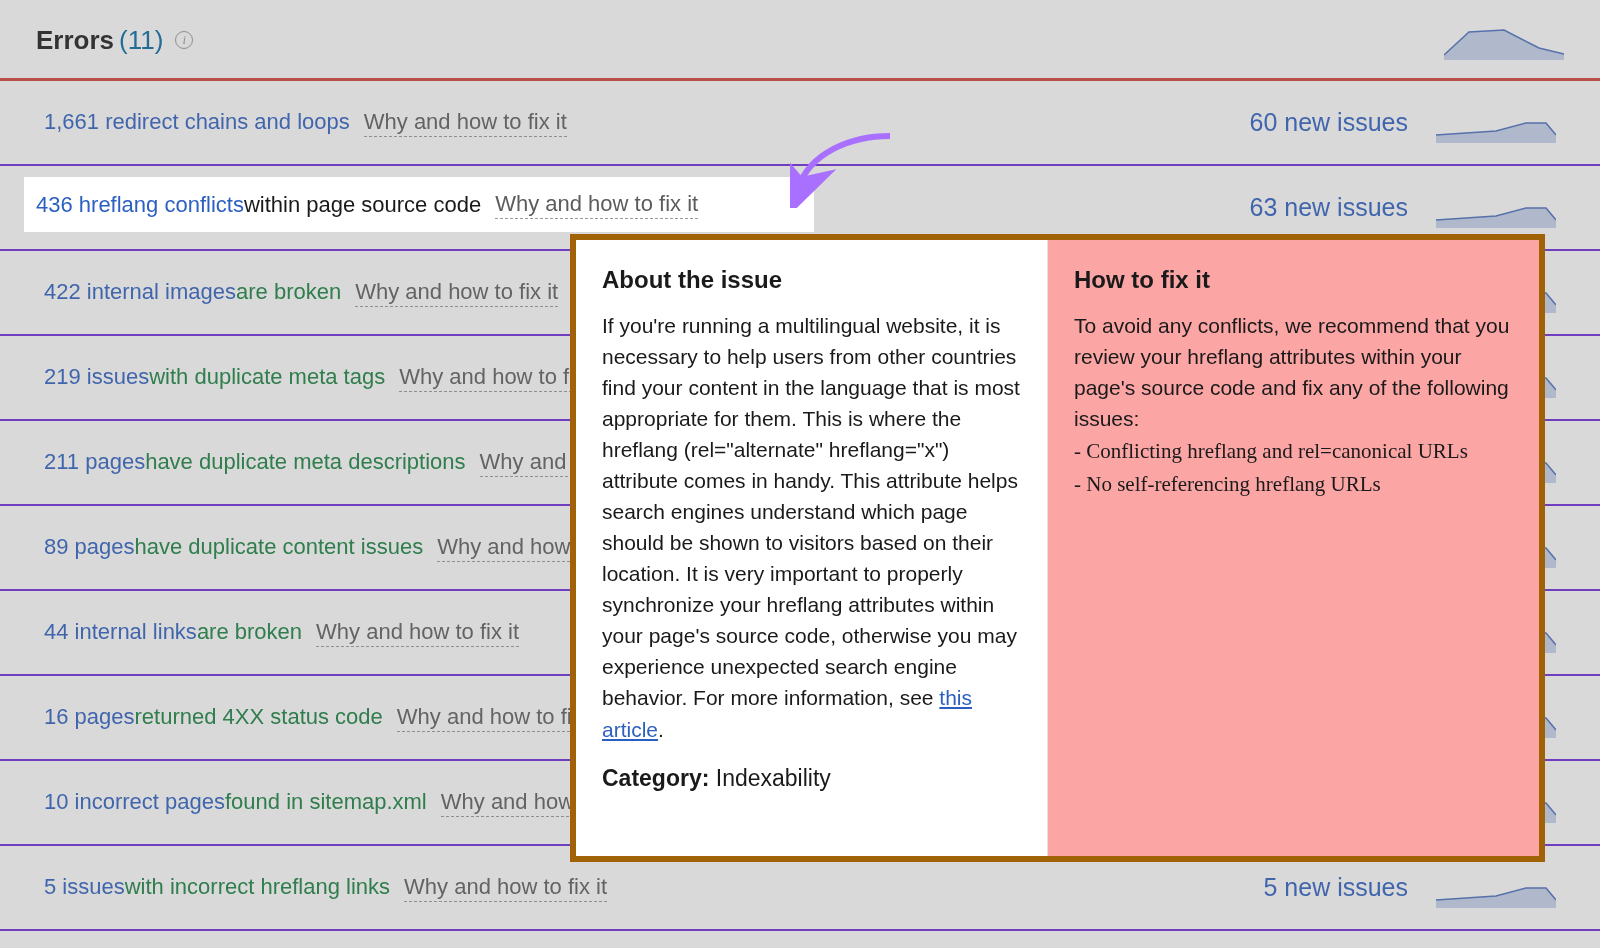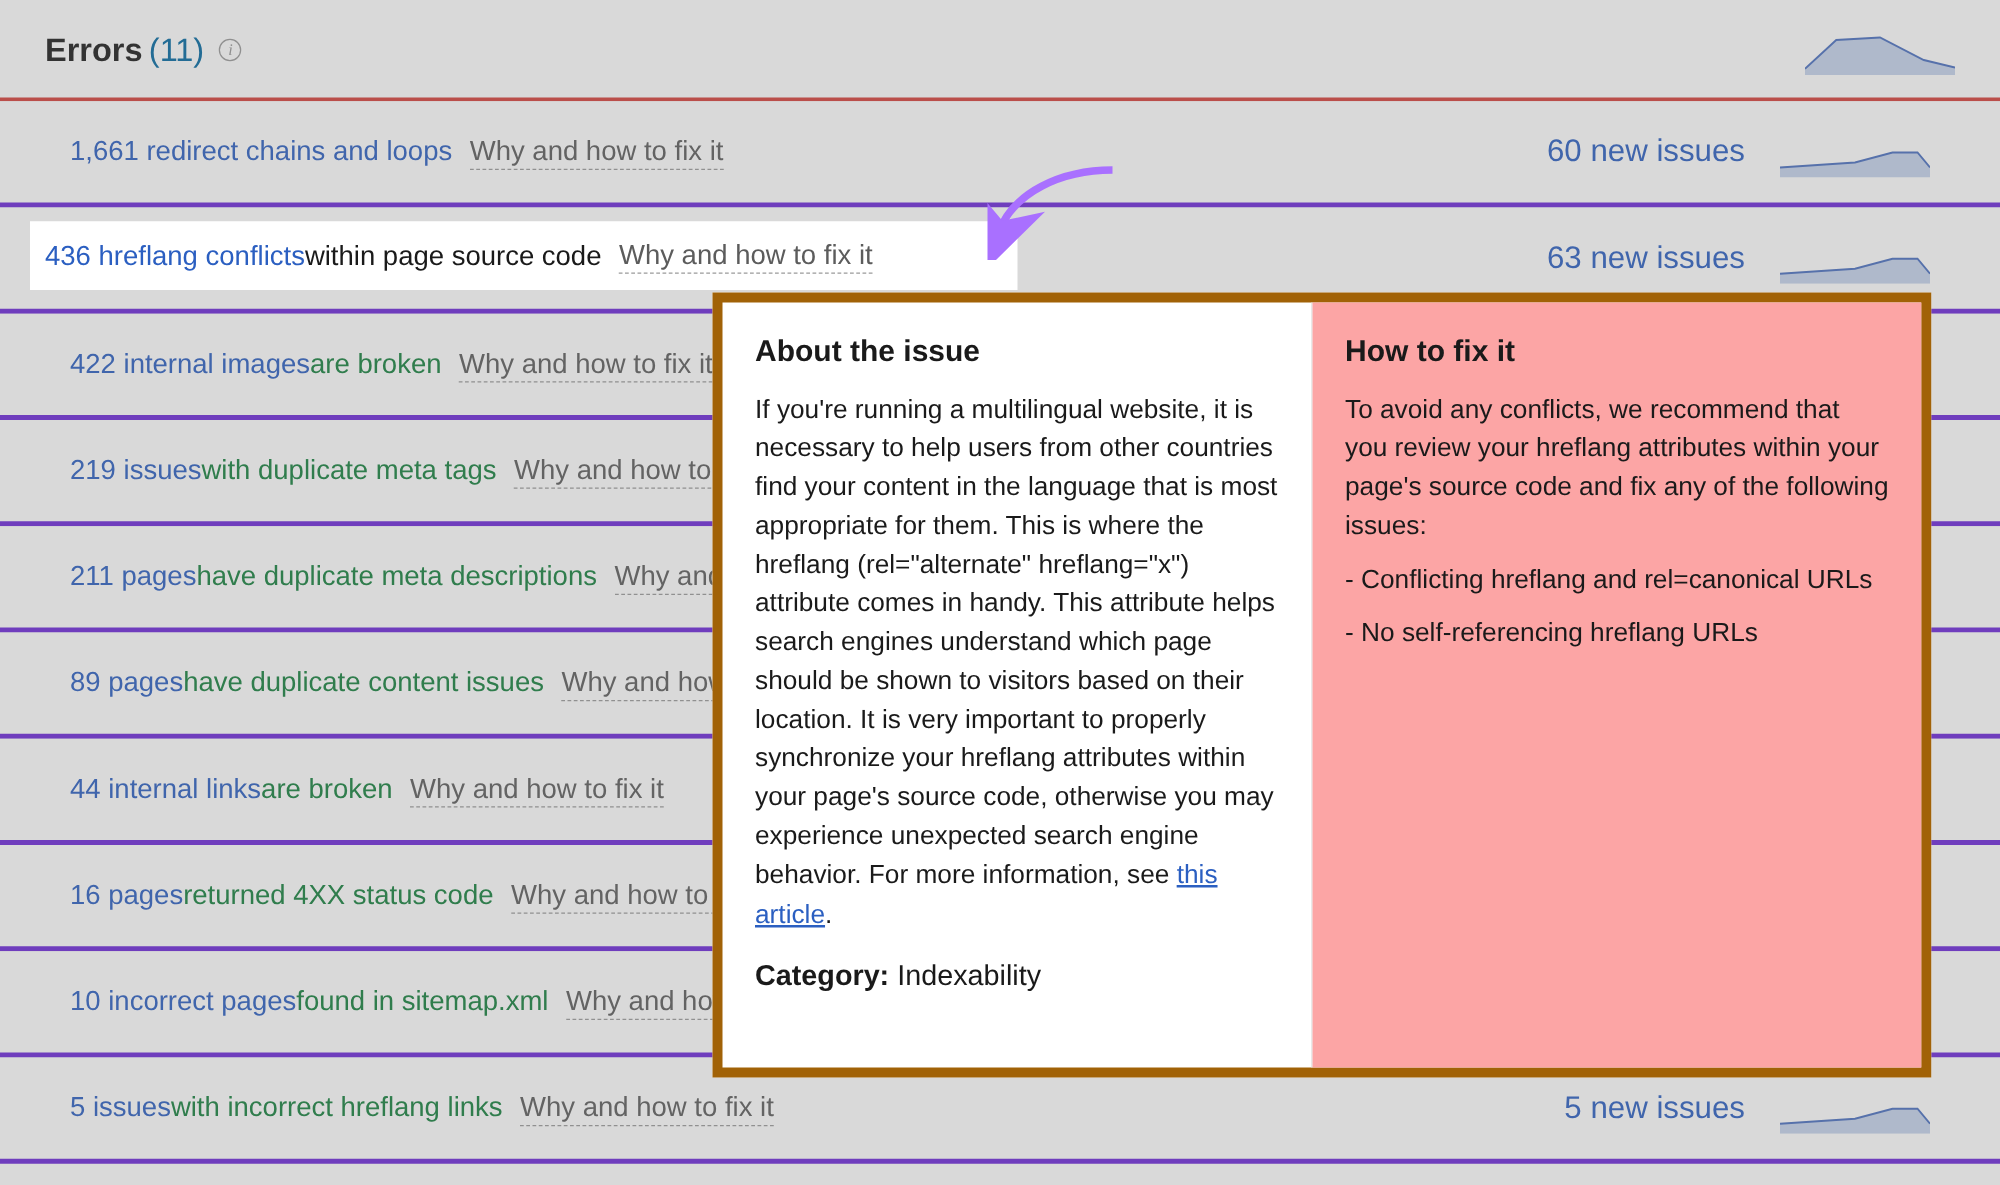--- a/index.html
+++ b/index.html
@@ -41,23 +41,23 @@
     font-style: italic; font-family: Georgia, serif;
   }
   .header .spark {
     margin-left: auto;
     width: 120px; height: 40px;
   }
   .rows { }
   .row {
     display: flex;
     align-items: center;
-    padding: 0 56px;
+    padding: 0 44px;
     height: 85px;
-    border-bottom: 4px solid #6d28d9;
+    border-bottom: 2px solid #6d28d9;
     font-size: 22px;
     background: #fff;
   }
   .row .link-line { display: flex; align-items: baseline; flex-wrap: wrap; gap: 0; }
   .row .blue { color: #2b5fc1; font-weight: 400; }
   .row .black { color: #15803d; }
   .row .why {
     color: #5c5c5c;
     margin-left: 14px;
     border-bottom: 1px dashed #9a9a9a;
@@ -113,21 +113,21 @@
   }
 
   
   .popover {
     position: absolute;
     left: 570px;
     top: 234px;
     width: 975px;
     height: 628px;
     background: #fff;
-    border: 8px solid #a16207;
+    border: 6px solid #a16207;
     z-index: 40;
     display: flex;
   }
   .popover .col {
     padding: 22px 26px 24px 26px;
     font-size: 21px;
     line-height: 1.48;
     color: #1a1a1a;
   }
   .popover .left-col {
@@ -142,21 +142,21 @@
     font-size: 24px;
     font-weight: 700;
     margin-bottom: 12px;
   }
   .popover .cat {
     font-size: 23px;
     margin-top: 16px;
   }
   .popover .cat .label { font-weight: 700; }
   .popover .article-link { color: #2b5fc1; }
-  .popover .fix-line { margin-top: 12px; }
+  .popover .fix-line { margin-top: 2px; font-family: Liberation Serif, serif; }
 </style>
 </head>
 <body>
 
 <div class="panel">
   <div class="header">
     <span class="title">Errors</span>
     <span class="count">(11)</span>
     <span class="info-icon">i</span>
     <span class="spark">

